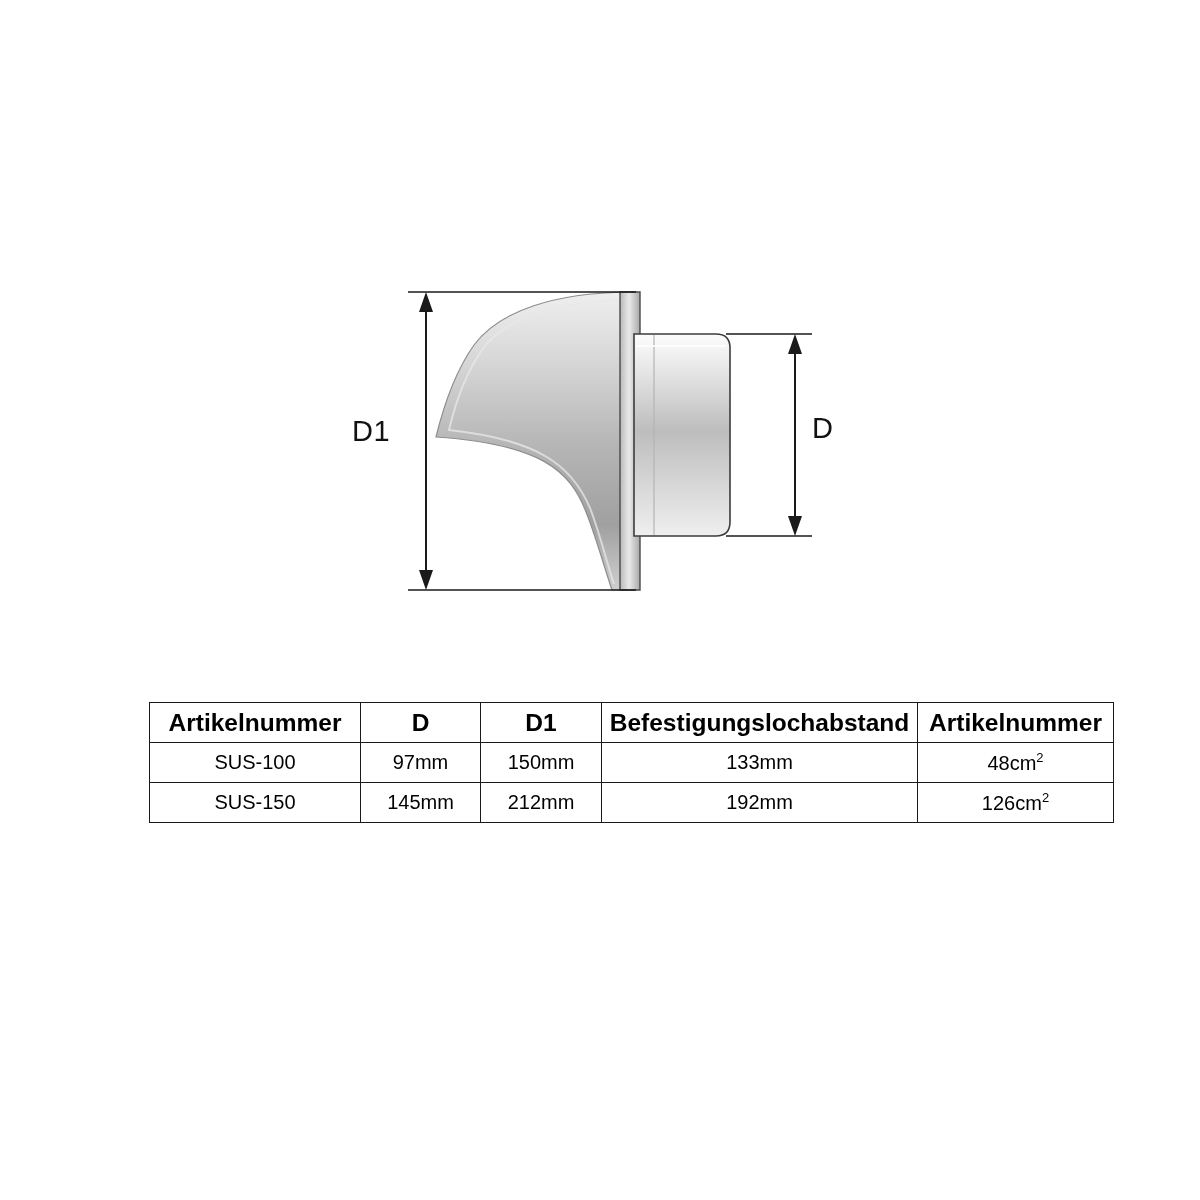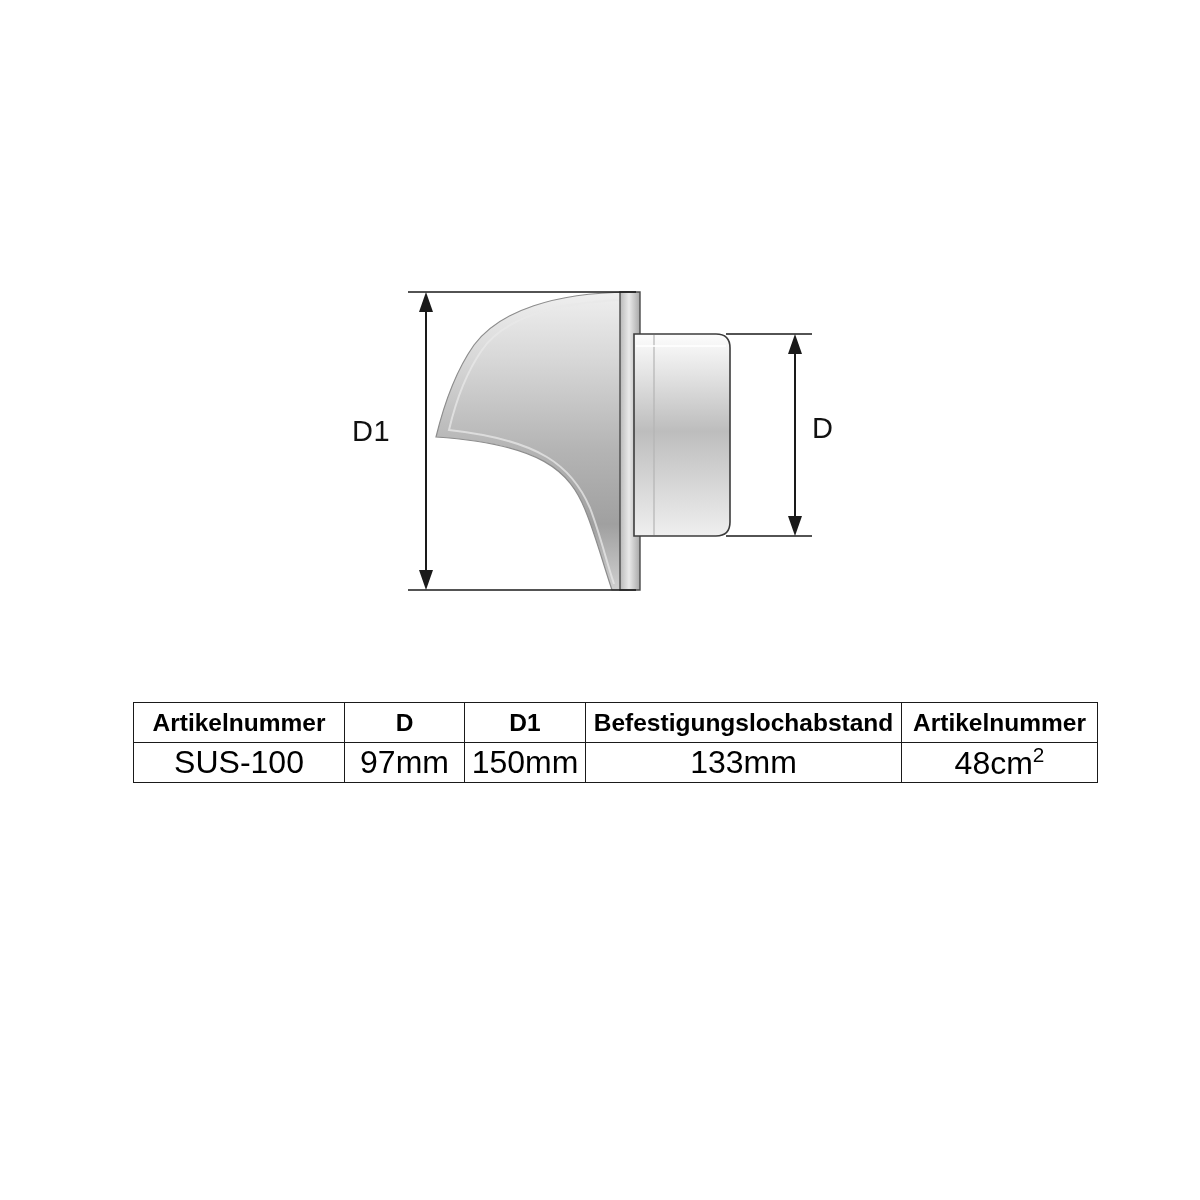--- a/index.html
+++ b/index.html
@@ -39,36 +39,36 @@
     left: 352px;
     top: 415px;
   }
   #label-d {
     left: 812px;
     top: 412px;
   }
   
   #spec-table-wrap {
     position: absolute;
-    left: 87px;
+    left: 103px;
     top: 702px;
     width: 964px;
     padding-left: 46px;
   }
   table#spec-table {
     border-collapse: collapse;
     width: 964px;
     table-layout: fixed;
   }
   table#spec-table th,
   table#spec-table td {
     border: 1px solid #1a1a1a;
     text-align: center;
     font-family: "Liberation Sans", sans-serif;
-    font-size: 32px;
+    font-size: 20px;
     height: 39px;
     padding: 0 4px;
     color: #000000;
     white-space: nowrap;
     overflow: hidden;
   }
   table#spec-table thead th {
     font-weight: bold;
     font-size: 24.5px;
   }
@@ -192,17 +192,24 @@
         </tr>
       </thead>
       <tbody>
         <tr>
           <td>SUS-100</td>
           <td>97mm</td>
           <td>150mm</td>
           <td>133mm</td>
           <td><span>48cm</span><sup>2</sup></td>
         </tr>
+        <tr>
+          <td>SUS-150</td>
+          <td>145mm</td>
+          <td>212mm</td>
+          <td>192mm</td>
+          <td><span>126cm</span><sup>2</sup></td>
+        </tr>
       </tbody>
     </table>
   </div>
 
 </div>
 
 </body></html>

